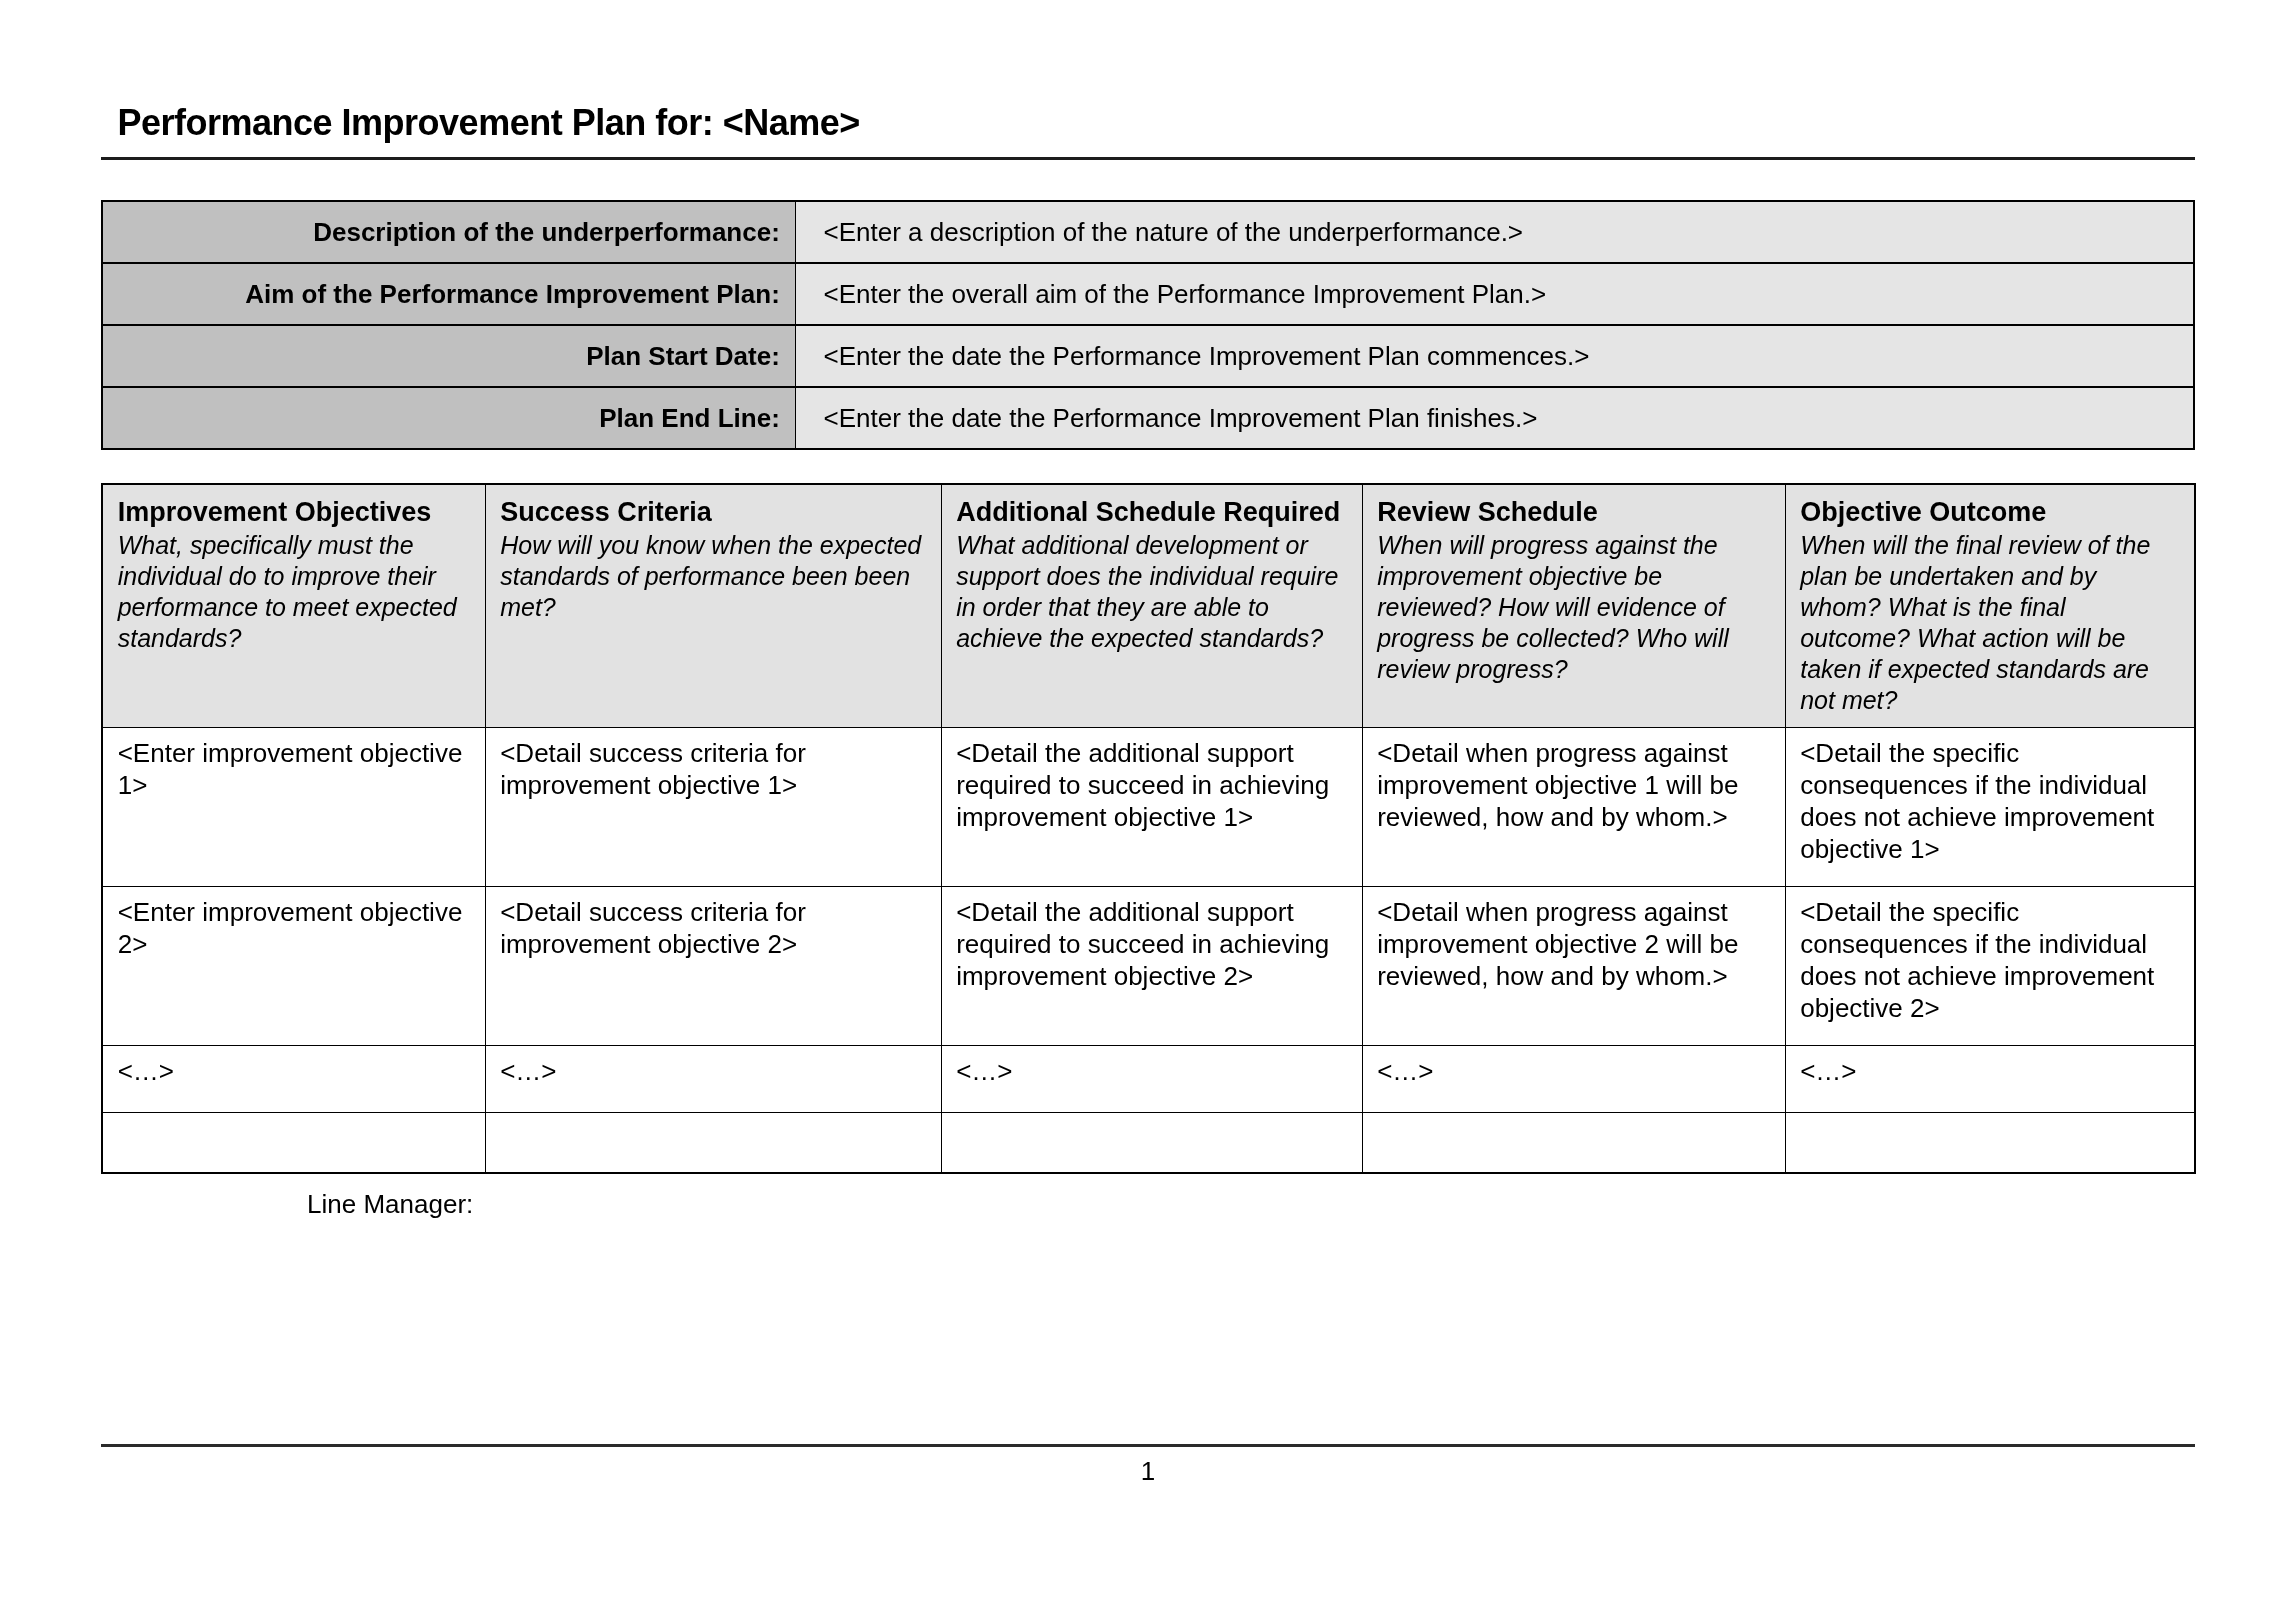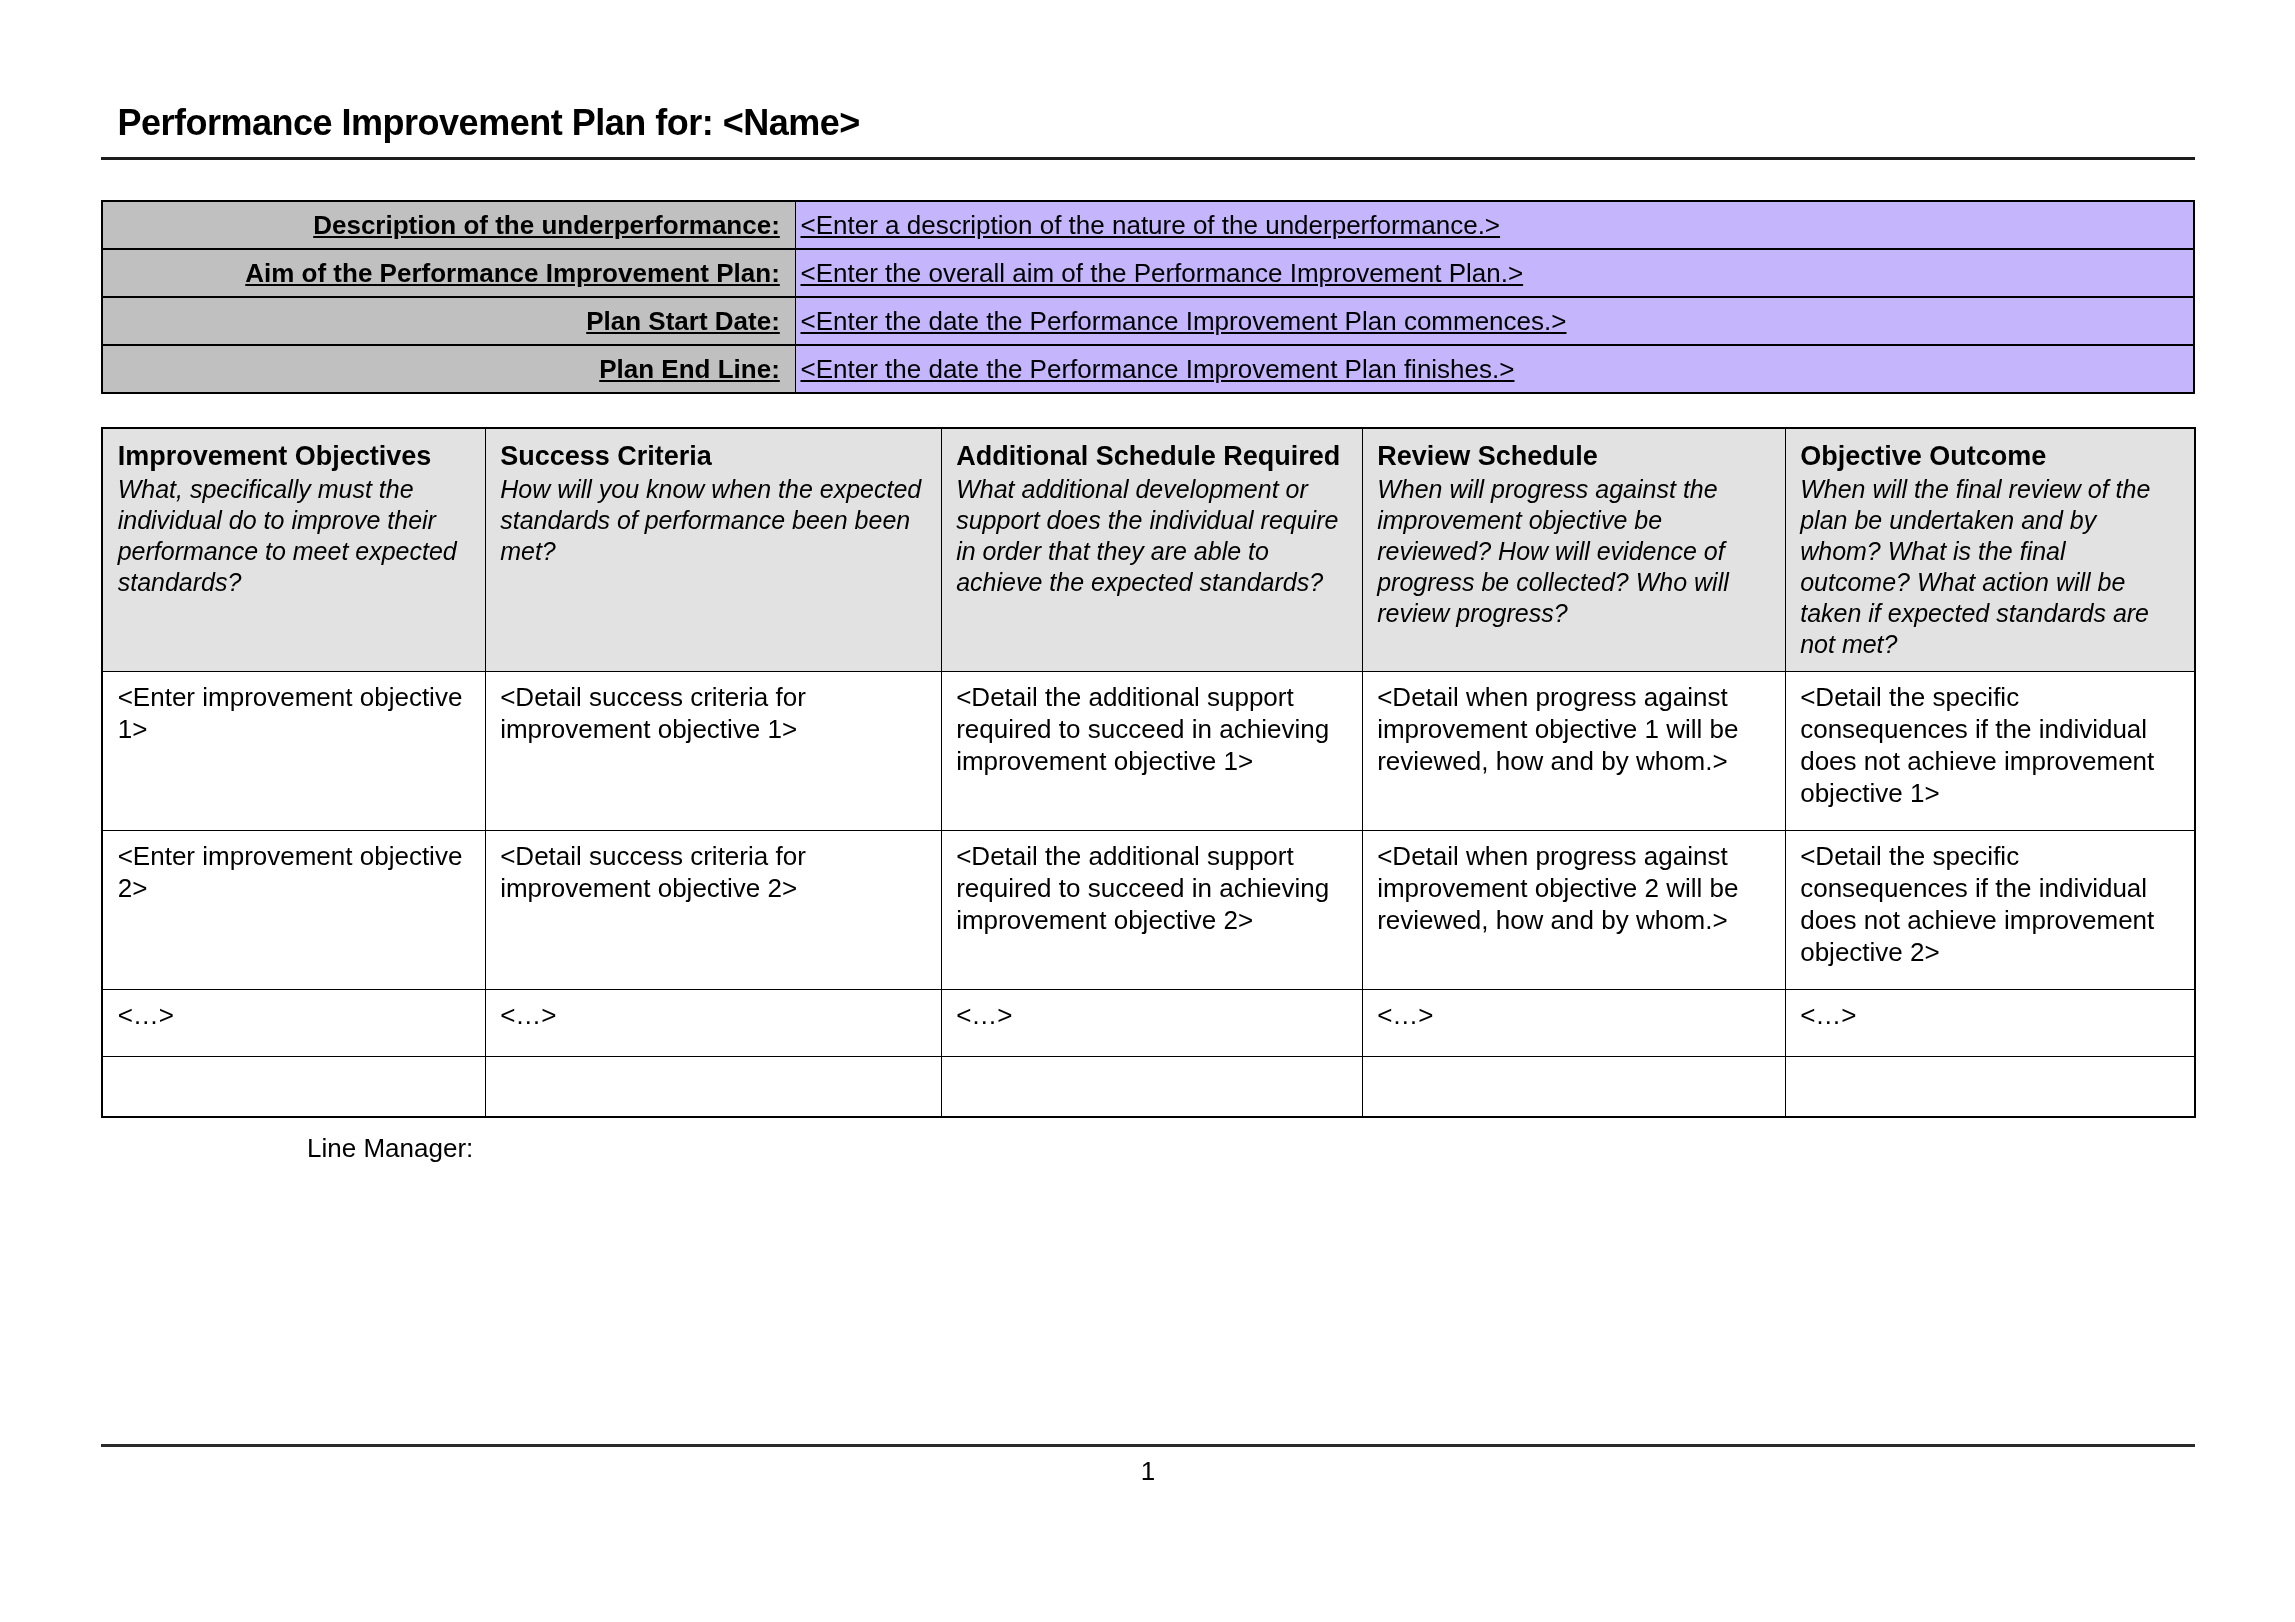--- a/index.html
+++ b/index.html
@@ -14,28 +14,28 @@
     margin:103px 0 0 16.5px;font-size:36px;font-weight:bold;line-height:1.1;
     letter-spacing:-0.5px;
   }
   .title-rule{height:2.8px;background:#1c1c1c;margin-top:14.7px;}
 
   table{border-collapse:collapse;width:100%;table-layout:fixed;}
   td,th{border:1.8px solid #000;box-sizing:border-box;}
 
   
   .t1{margin-top:40px;border:2.8px solid #000;}
-  .t1 tr{height:48px;text-decoration:underline;}
+  .t1 tr{height:62px;}
   .t1 th{
     width:693px;background:#c0c0c0;text-align:right;vertical-align:middle;
     font-size:26px;font-weight:bold;padding:0 14.7px;border-bottom-width:2.8px;border-top-width:2.8px;
   }
   .t1 td{
-    background:#c4b5fd;text-align:left;vertical-align:middle;
-    font-size:26px;padding:0 5px;border-bottom-width:2.8px;border-top-width:2.8px;
+    background:#e5e5e5;text-align:left;vertical-align:middle;
+    font-size:26px;padding:0 28px;border-bottom-width:2.8px;border-top-width:2.8px;
   }
 
   
   .t2{margin-top:33px;border:2.8px solid #000;}
   .t2 th{
     background:#e2e2e2;text-align:left;vertical-align:top;
     padding:11px 13px 11px 14.7px;font-weight:normal;
   }
   .t2 thead tr{height:204px;}
   .h-title{font-size:27px;font-weight:bold;line-height:33px;}

